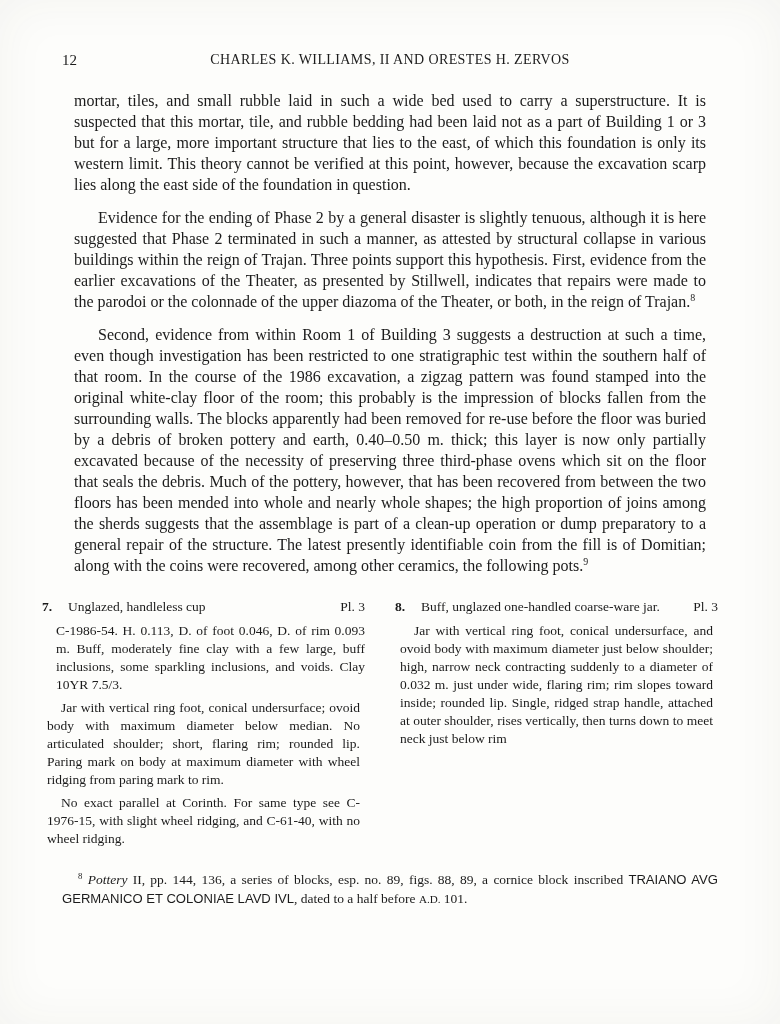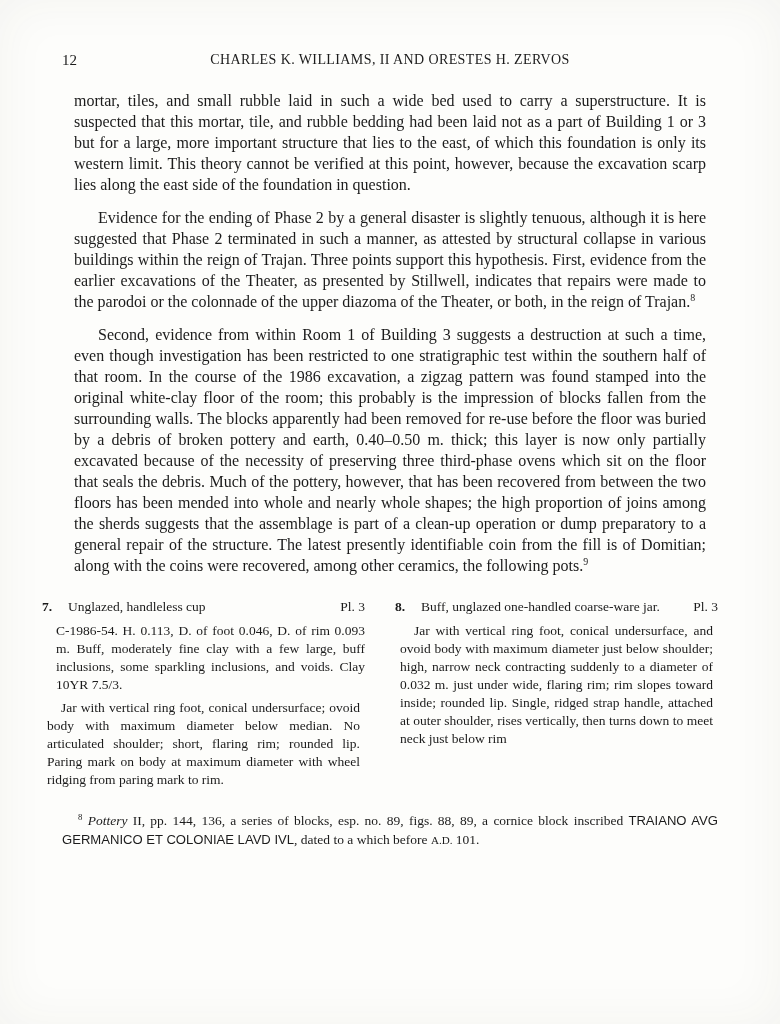--- a/index.html
+++ b/index.html
@@ -125,30 +125,31 @@
   <section class="catalog">
 
     <div class="col">
       <div class="entry-head">
         <span class="entry-num">7.</span>
         <span class="entry-title">Unglazed, handleless cup</span>
         <span class="entry-plate">Pl. 3</span>
       </div>
       <p class="entry-desc">C-1986-54. H. 0.113, D. of foot 0.046, D. of rim 0.093 m. Buff, moderately fine clay with a few large, buff inclusions, some sparkling inclusions, and voids. Clay 10YR 7.5/3.</p>
       <p class="entry-para">Jar with vertical ring foot, conical undersurface; ovoid body with maximum diameter below median. No articulated shoulder; short, flaring rim; rounded lip. Paring mark on body at maximum diameter with wheel ridging from paring mark to rim.</p>
+      <p class="entry-para">No exact parallel at Corinth. For same type see C-1976-15, with slight wheel ridging, and C-61-40, with no wheel ridging.</p>
     </div>
 
     <div class="col">
       <div class="entry-head">
         <span class="entry-num">8.</span>
         <span class="entry-title">Buff, unglazed one-handled coarse-ware jar.</span>
         <span class="entry-plate">Pl. 3</span>
       </div>
       <p class="entry-para">Jar with vertical ring foot, conical undersurface, and ovoid body with maximum diameter just below shoulder; high, narrow neck contracting suddenly to a diameter of 0.032 m. just under wide, flaring rim; rim slopes toward inside; rounded lip. Single, ridged strap handle, attached at outer shoulder, rises vertically, then turns down to meet neck just below rim</p>
     </div>
 
   </section>
 
   <footer class="footnotes">
-    <p class="footnote"><sup class="fn-marker">8</sup> <i class="series-title">Pottery</i><span> II, pp. 144, 136, a series of blocks, esp. no. 89, figs. 88, 89, a cornice block inscribed </span><span class="inscription">TRAIANO AVG GERMANICO ET COLONIAE LAVD IVL</span><span>, dated to a which before </span><span class="era">A.D.</span><span> 101.</span></p>
+    <p class="footnote"><sup class="fn-marker">8</sup> <i class="series-title">Pottery</i><span> II, pp. 144, 136, a series of blocks, esp. no. 89, figs. 88, 89, a cornice block inscribed </span><span class="inscription">TRAIANO AVG GERMANICO ET COLONIAE LAVD IVL</span><span>, dated to a half before </span><span class="era">A.D.</span><span> 101.</span></p>
   </footer>
 
 </div>
 
 </body></html>

